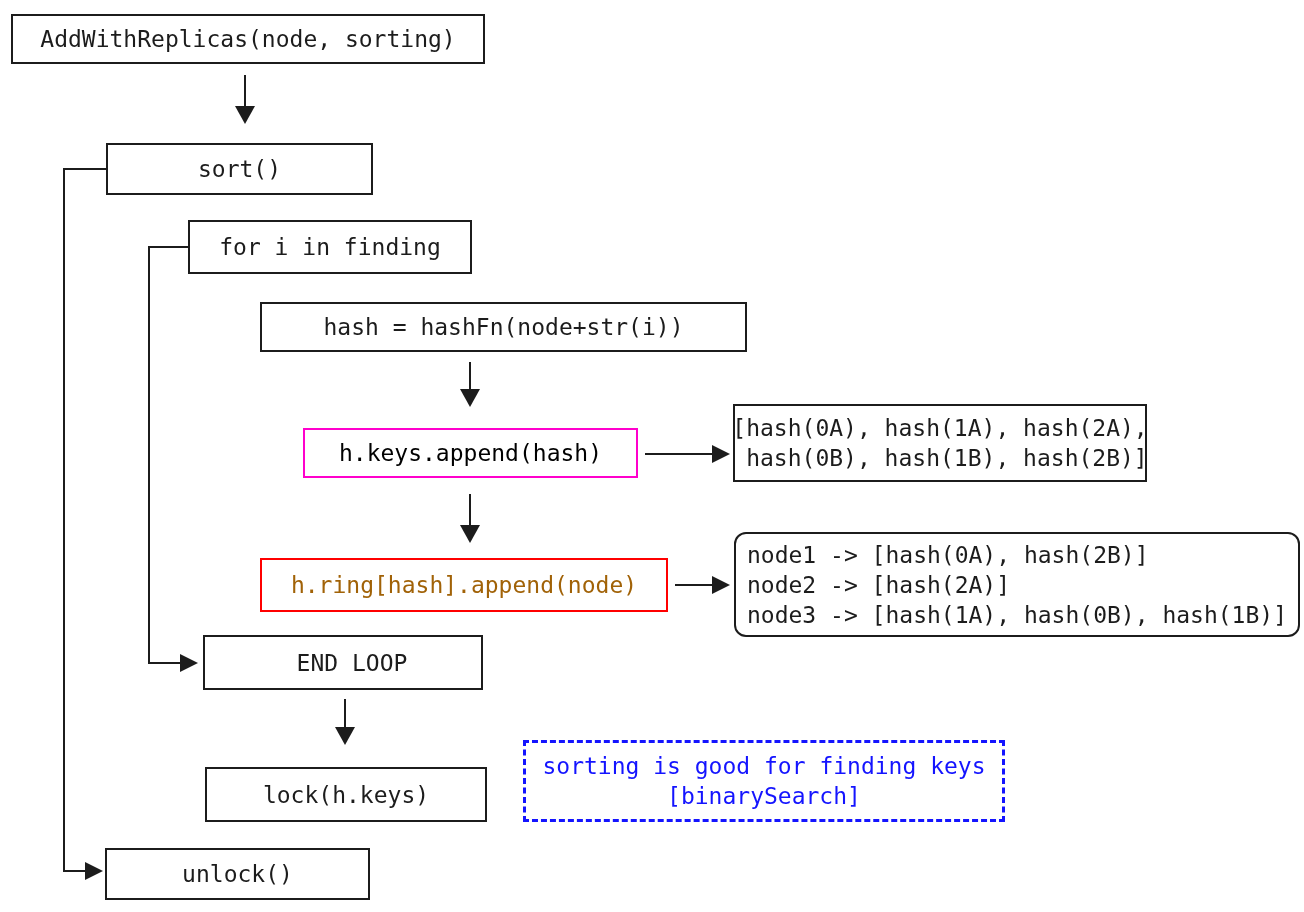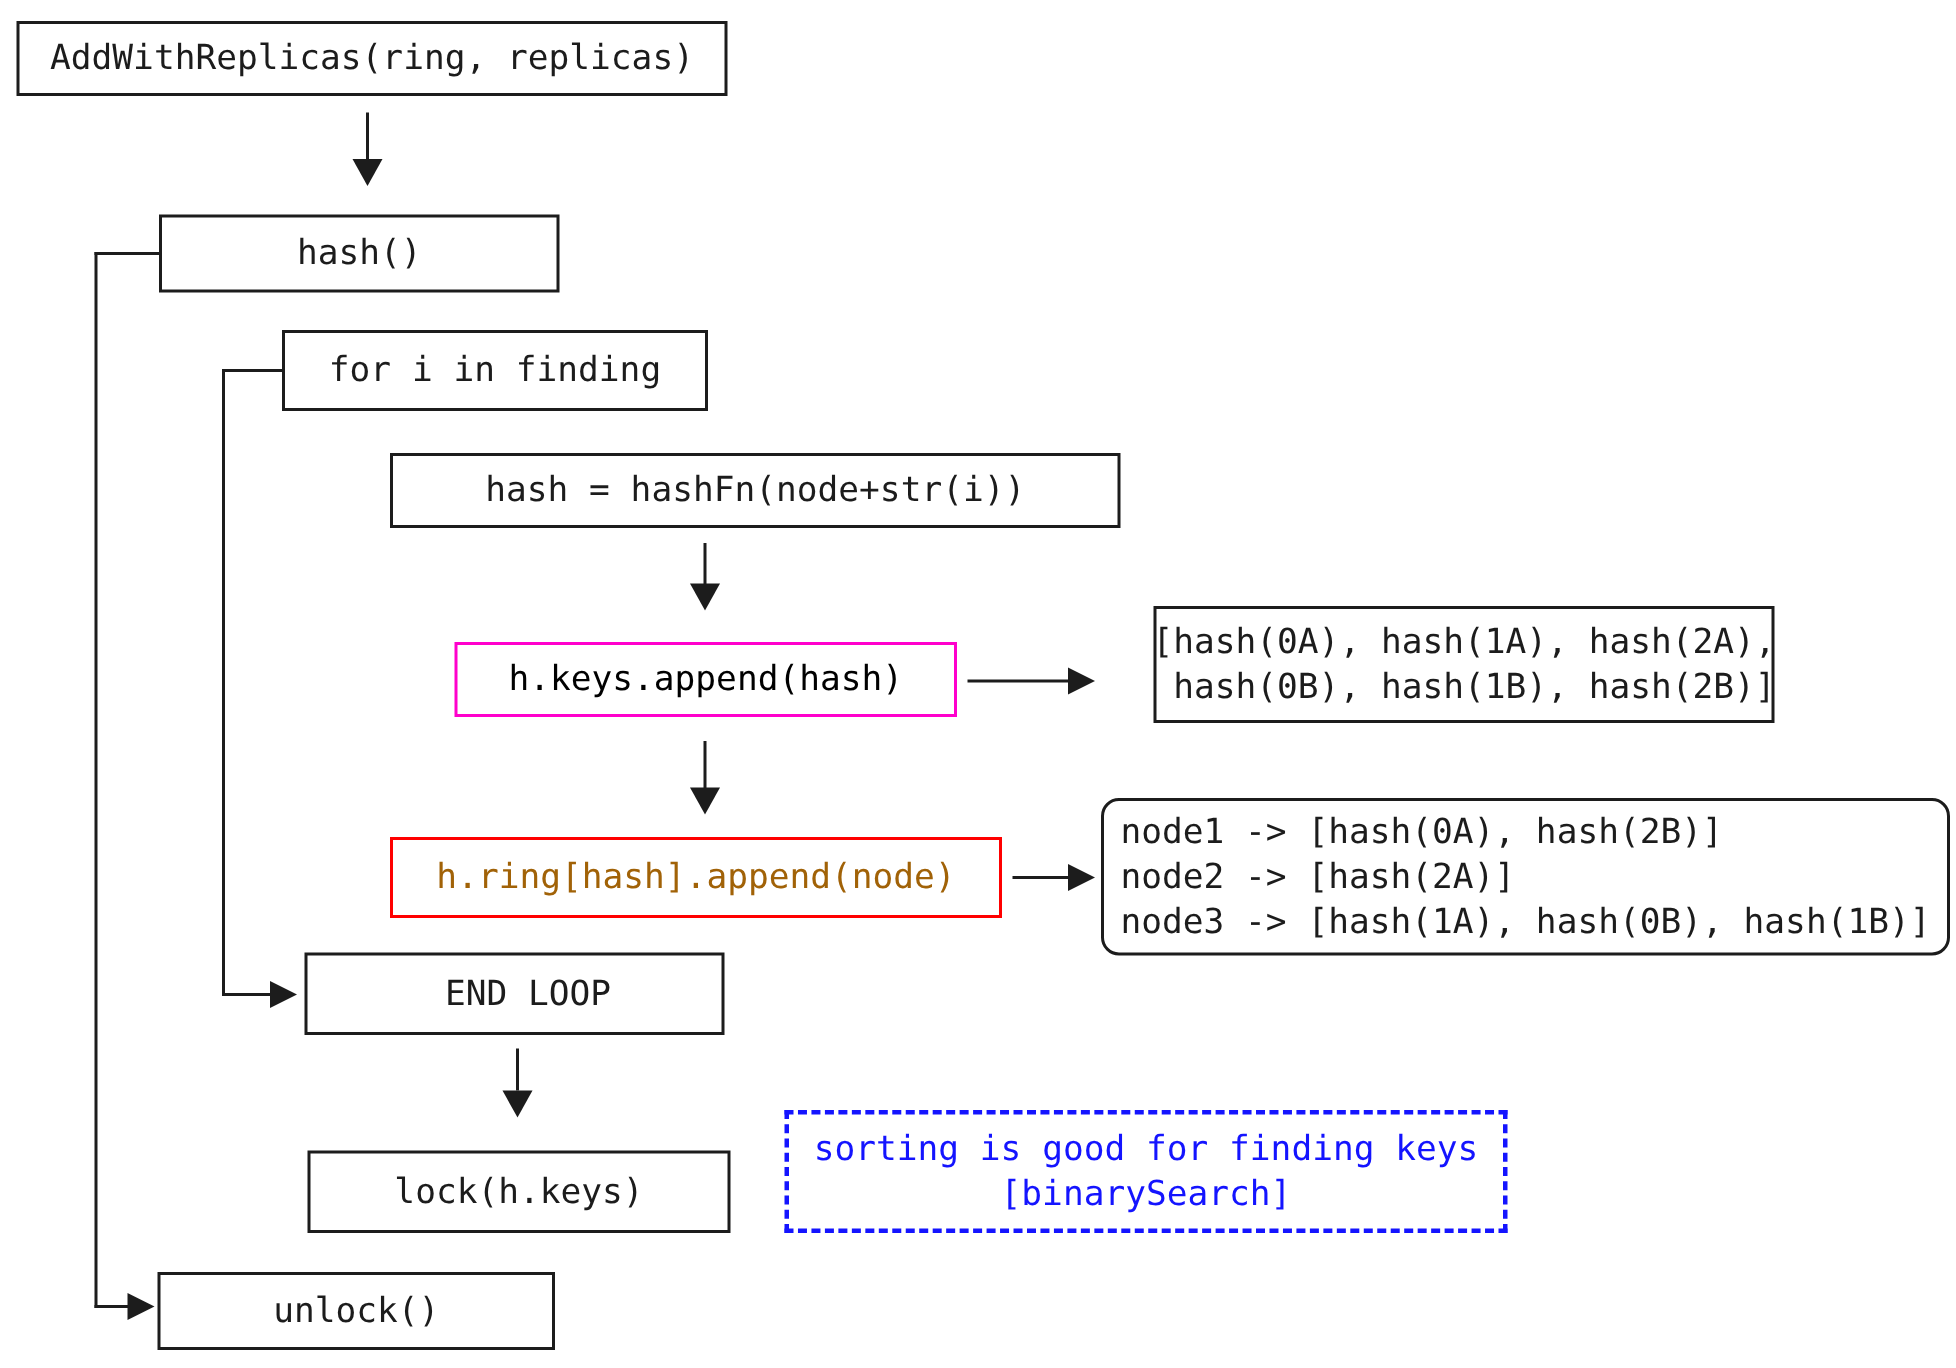--- a/index.html
+++ b/index.html
@@ -20,21 +20,21 @@
   .magenta { border-color:#ff00cc; color:#000000; }
   .red     { border-color:#ff0000; color:#a16207; }
   .note    { border:3px dashed #1414ff; color:#1414ff; }
 
   
   .b-add      { left:11px;  top:14px;  width:474px; height:50px; }
   .b-lock     { left:106px; top:143px; width:267px; height:52px; }
   .b-for      { left:188px; top:220px; width:284px; height:54px; }
   .b-hash     { left:260px; top:302px; width:487px; height:50px; }
   .b-keys     { left:303px; top:428px; width:335px; height:50px; }
-  .b-keyslist { left:733px; top:404px; width:414px; height:78px;margin-left:36px; }
+  .b-keyslist { left:733px; top:404px; width:414px; height:78px; }
   .b-ring     { left:260px; top:558px; width:408px; height:54px; }
   .b-nodelist { left:734px; top:532px; width:566px; height:105px;border-radius:12px; }
   .b-endloop  { left:203px; top:635px; width:280px; height:55px;padding-left:18px; }
   .b-sort     { left:205px; top:767px; width:282px; height:55px; }
   .b-unlock   { left:105px; top:848px; width:265px; height:52px; }
   .b-note     { left:523px; top:740px; width:482px; height:82px; }
 
   
   .v, .h { position:absolute; background:#1c1c1c; }
   .v { width:2px; } .h { height:2px; }
@@ -68,25 +68,25 @@
   .r2-v  { left:148px; top:246px; height:418px; }
   .r2-h2 { left:148px; top:662px; width:34px; }
   .r2-a  { left:180px; top:654px; }
 </style>
 </head>
 <body>
 
 <div id="cv">
 
   <div class="box b-add">
-    <div class="lbl t-center">AddWithReplicas(ring, replicas)</div>
+    <div class="lbl t-center">AddWithReplicas(node, sorting)</div>
   </div>
 
   <div class="box b-lock">
-    <div class="lbl t-center">hash()</div>
+    <div class="lbl t-center">sort()</div>
   </div>
 
   <div class="box b-for">
     <div class="lbl t-center">for i in finding</div>
   </div>
 
   <div class="box b-hash">
     <div class="lbl t-center">hash = hashFn(node+str(i))</div>
   </div>
 

